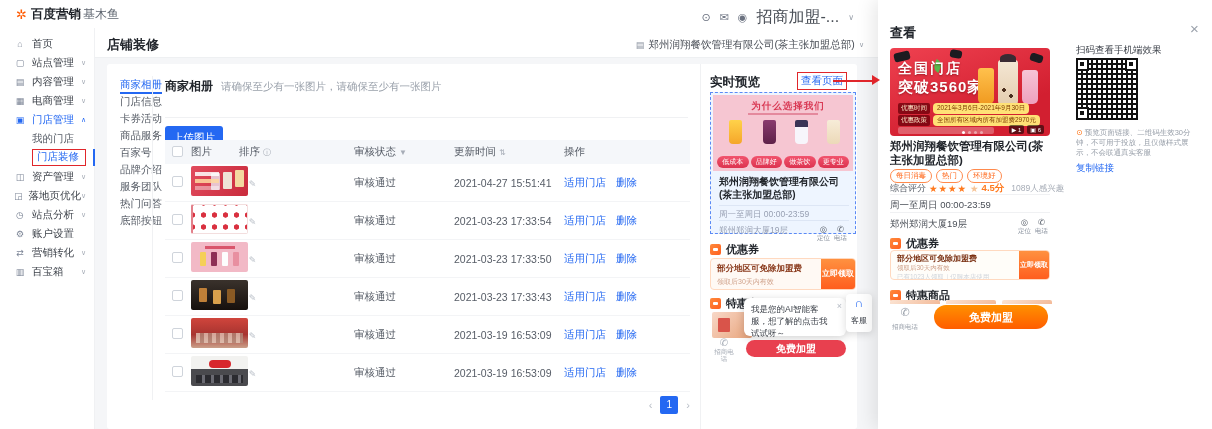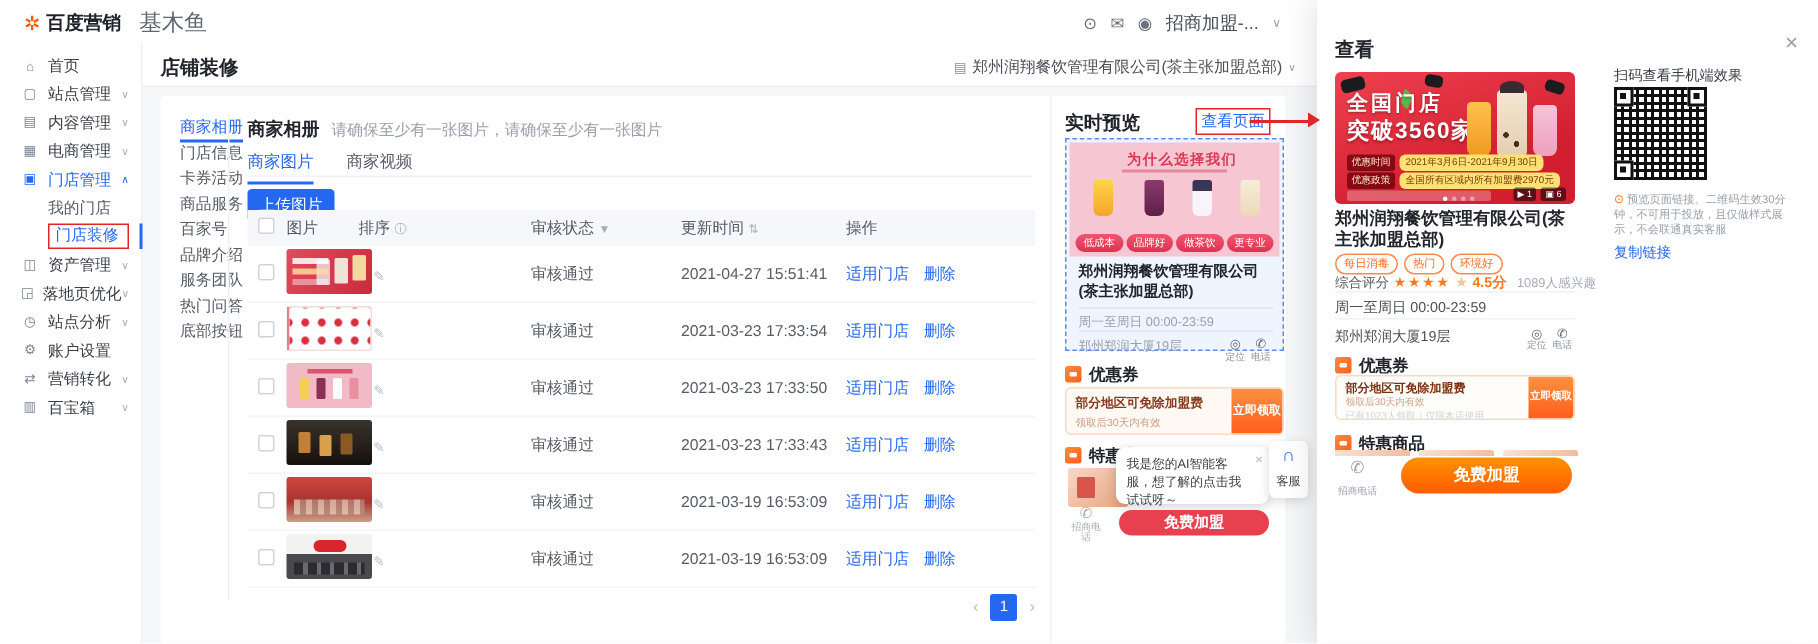--- a/index.html
+++ b/index.html
@@ -4,24 +4,24 @@
 <style>
   * { margin:0; padding:0; box-sizing:border-box; }
   html,body { width:1212px; height:429px; background:#fff; font-family:"Liberation Sans","DejaVu Sans",sans-serif; font-size:12px; color:#333; overflow:hidden; }
   .app { position:relative; width:1212px; height:429px; background:#fff; }
 
   
   .topbar { position:absolute; left:0; top:0; width:1212px; height:28px; background:#fff; z-index:4; }
   .logo { position:absolute; left:16px; top:6px; display:flex; align-items:center; }
   .logo-mark { color:#ff5a00; font-size:13px; margin-right:4px; }
   .logo-main { font-size:12.5px; font-weight:bold; color:#1f2329; }
-  .logo-sub { font-size:15px; color:#5f6670; margin-left:12px; }
+  .logo-sub { font-size:12px; color:#5f6670; margin-left:2px; }
   .top-right { position:absolute; right:358px; top:7px; display:flex; align-items:center; gap:9px; }
   .top-ic { color:#6b7280; font-size:11px; }
-  .top-user { font-size:12px; color:#4a4f57;text-align:right; }
+  .top-user { font-size:16px; color:#4a4f57;text-align:right; }
   .top-caret { font-size:8px; color:#9aa1ab; }
 
   
   .sidebar { position:absolute; left:0; top:28px; width:95px; height:401px; background:#fff; border-right:1px solid #f0f1f3; z-index:3; padding-top:6px; }
   .s-item { position:relative; height:19px; display:flex; align-items:center; padding:0 8px 0 14px; cursor:pointer; }
   .s-ic { width:12px; font-size:9px; color:#7c8596; margin-right:6px; text-align:center; }
   .s-lab { flex:1; font-size:10.5px; color:#3a3f47; white-space:nowrap; }
   .s-ch { font-size:7px; color:#a7adb7; }
   .s-item.blue .s-lab, .s-item.blue .s-ic, .s-item.blue .s-ch { color:#2468f2; }
   .s-item.child { padding-left:32px; }
@@ -314,24 +314,20 @@
     <div class="in-item"><span>服务团队</span></div>
     <div class="in-item"><span>热门问答</span></div>
     <div class="in-item"><span>底部按钮</span></div>
   </div>
   <div class="inner-div"></div>
 
   <div class="album-head">
     <span class="album-title">商家相册</span>
     <span class="album-hint">请确保至少有一张图片，请确保至少有一张图片</span>
   </div>
-  <div class="tabs">
-    <div class="tab active">商家图片</div>
-    <div class="tab">商家视频</div>
-  </div>
   <div class="tabs-line"></div>
   <div class="upload-btn">上传图片</div>
 
   <div class="table">
     <div class="trow thead">
       <span class="c0"><span class="cb"></span></span>
       <span class="c1">图片</span>
       <span class="c2"><span>排序</span><span class="hic">ⓘ</span></span>
       <span class="c3"><span>审核状态</span><span class="hic">▼</span></span>
       <span class="c4"><span>更新时间</span><span class="hic">⇅</span></span>

